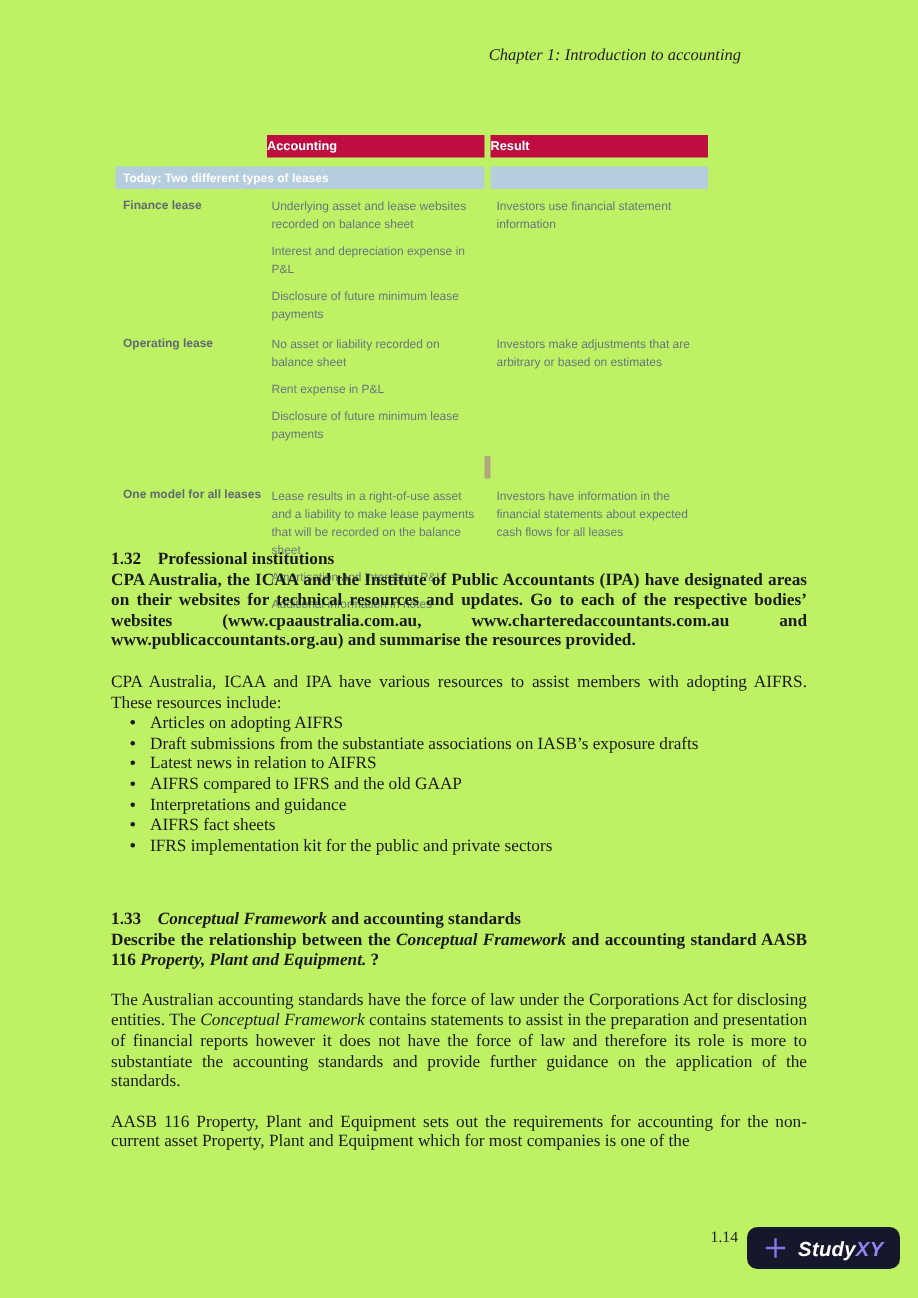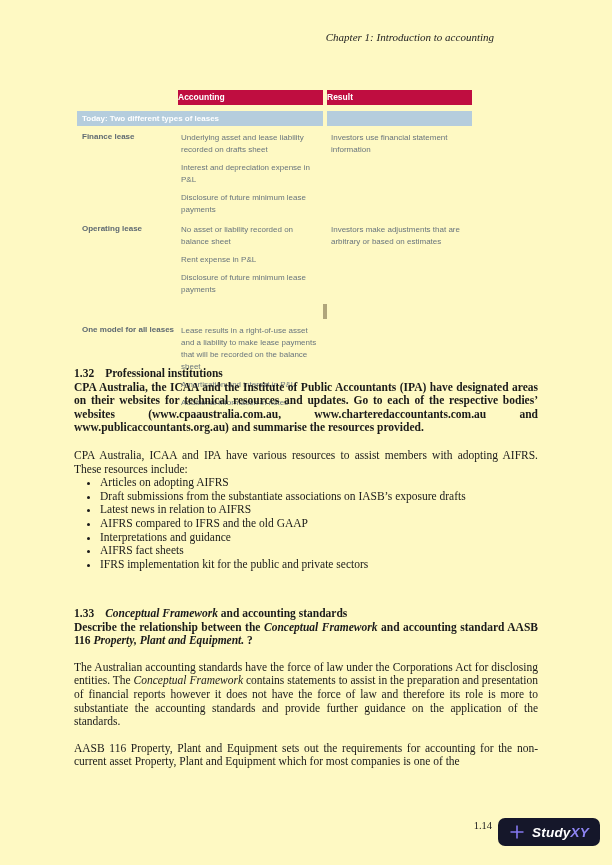--- a/index.html
+++ b/index.html
@@ -1,17 +1,17 @@
 <!DOCTYPE html>
 <html><head>
 <meta charset="utf-8">
 <style>
   html,body{margin:0;padding:0;background:#e8e8e8;}
   .page{
-    width:612px;height:865px;position:relative;background:#fef9c3;
+    width:612px;height:865px;position:relative;background:#bef264;
     font-family:"Liberation Serif", serif;color:#1a1a1a;overflow:hidden;
     margin:0 auto;
   }
   
   .running-header{
     position:absolute;top:31px;left:0;width:494px;text-align:right;
     font-style:italic;font-size:11px;color:#222;
   }
   
   .lease-table{
@@ -79,21 +79,21 @@
 
     <div class="t-band-row">
       <div class="band-cell band-blue">Today:  Two different types of leases</div>
       <div></div>
       <div class="band-cell band-blue band-fill"></div>
     </div>
 
     <div class="t-row data-row">
       <div class="cell lbl-cell">Finance lease</div>
       <div class="cell acc-cell">
-        <p>Underlying asset and lease liability recorded on drafts sheet</p>
+        <p>Underlying asset and lease websites recorded on balance sheet</p>
         <p>Interest and depreciation expense in P&amp;L</p>
         <p>Disclosure of future minimum lease payments</p>
       </div>
       <div></div>
       <div class="cell res-cell">
         <p>Investors use financial statement information</p>
       </div>
     </div>
 
     <div class="t-row data-row">
@@ -115,20 +115,23 @@
     </div>
 
     <div class="t-row data-row">
       <div class="cell lbl-cell">One model for all leases</div>
       <div class="cell acc-cell">
         <p>Lease results in a right-of-use asset and a liability to make lease payments that will be recorded on the balance sheet</p>
         <p>Amortisation and interest in P&amp;L</p>
         <p>Additional information in notes</p>
       </div>
       <div></div>
+      <div class="cell res-cell">
+        <p>Investors have information in the financial statements about expected cash flows for all leases</p>
+      </div>
     </div>
 
   </div>
 
   <div class="sec sec-132">
     <p class="sec-heading"><span class="h-num">1.32</span><span>Professional institutions</span></p>
     <p class="para-bold">CPA Australia, the ICAA and the Institute of Public Accountants (IPA) have designated areas on their websites for technical resources and updates. Go to each of the respective bodies’ websites (www.cpaaustralia.com.au, www.charteredaccountants.com.au and www.publicaccountants.org.au) and summarise the resources provided.</p>
     <p class="para para-first">CPA Australia, ICAA and IPA have various resources to assist members with adopting AIFRS. These resources include:</p>
     <ul class="bullets">
       <li>Articles on adopting AIFRS</li>

